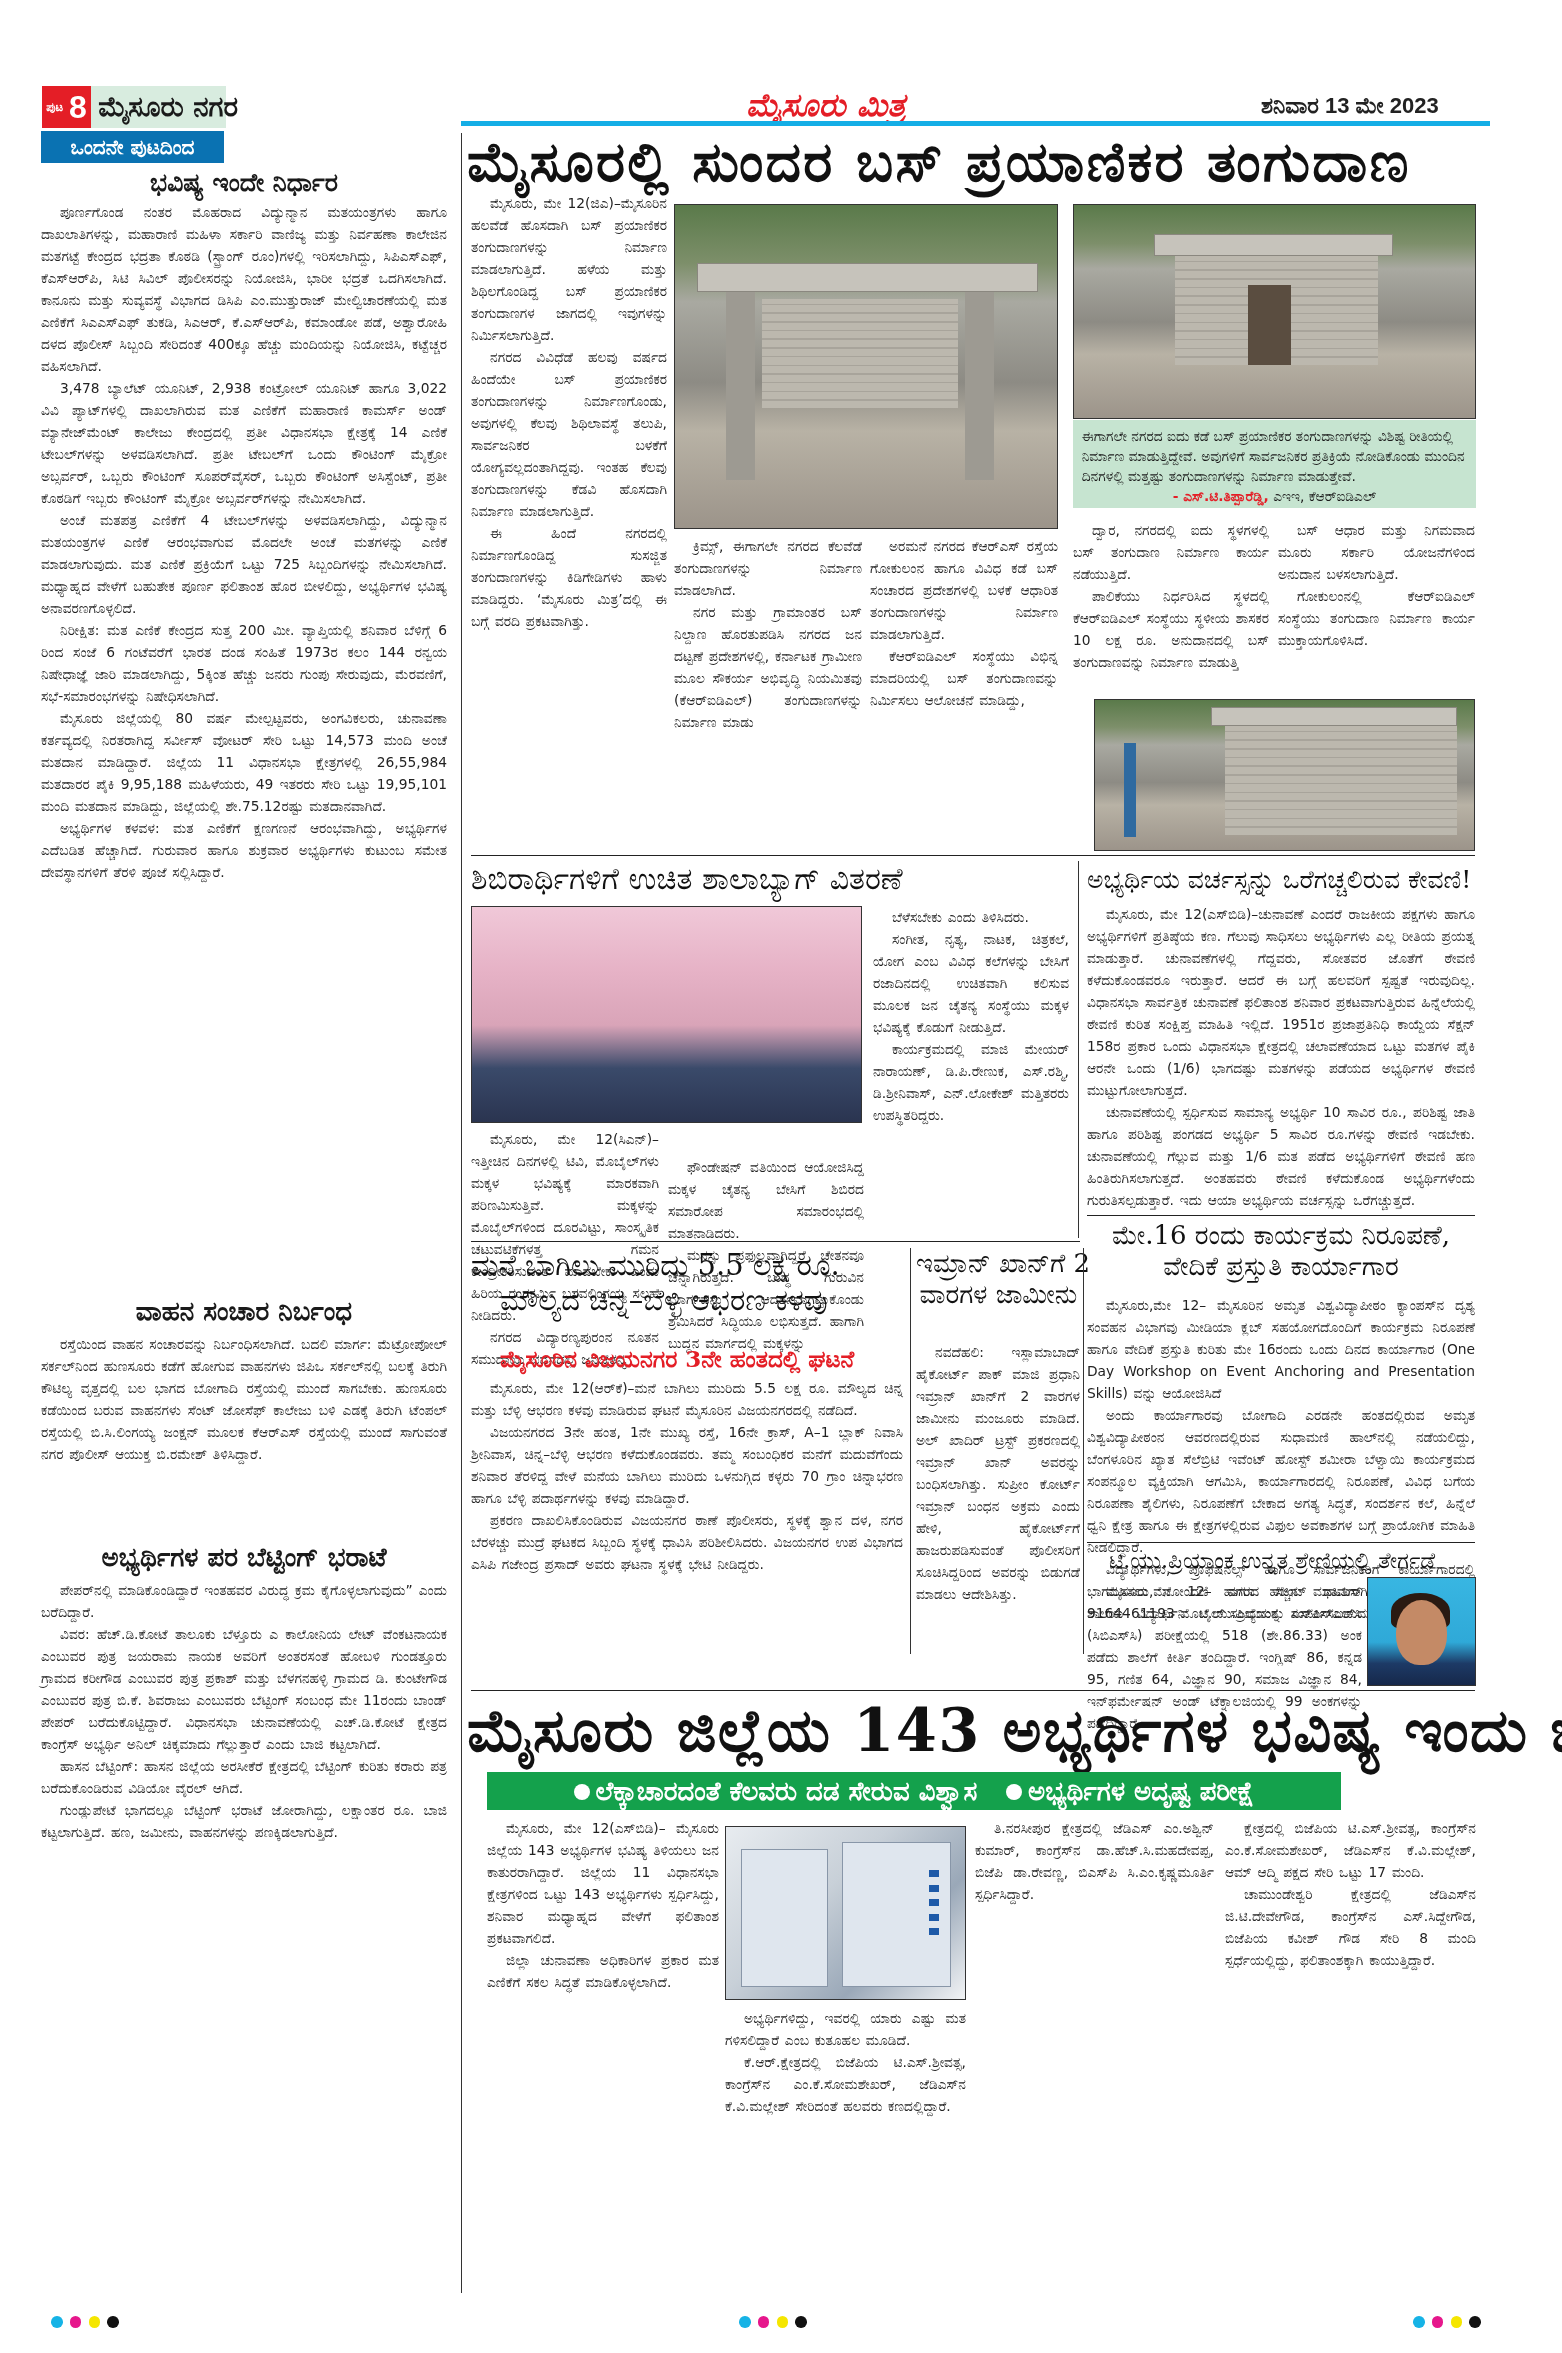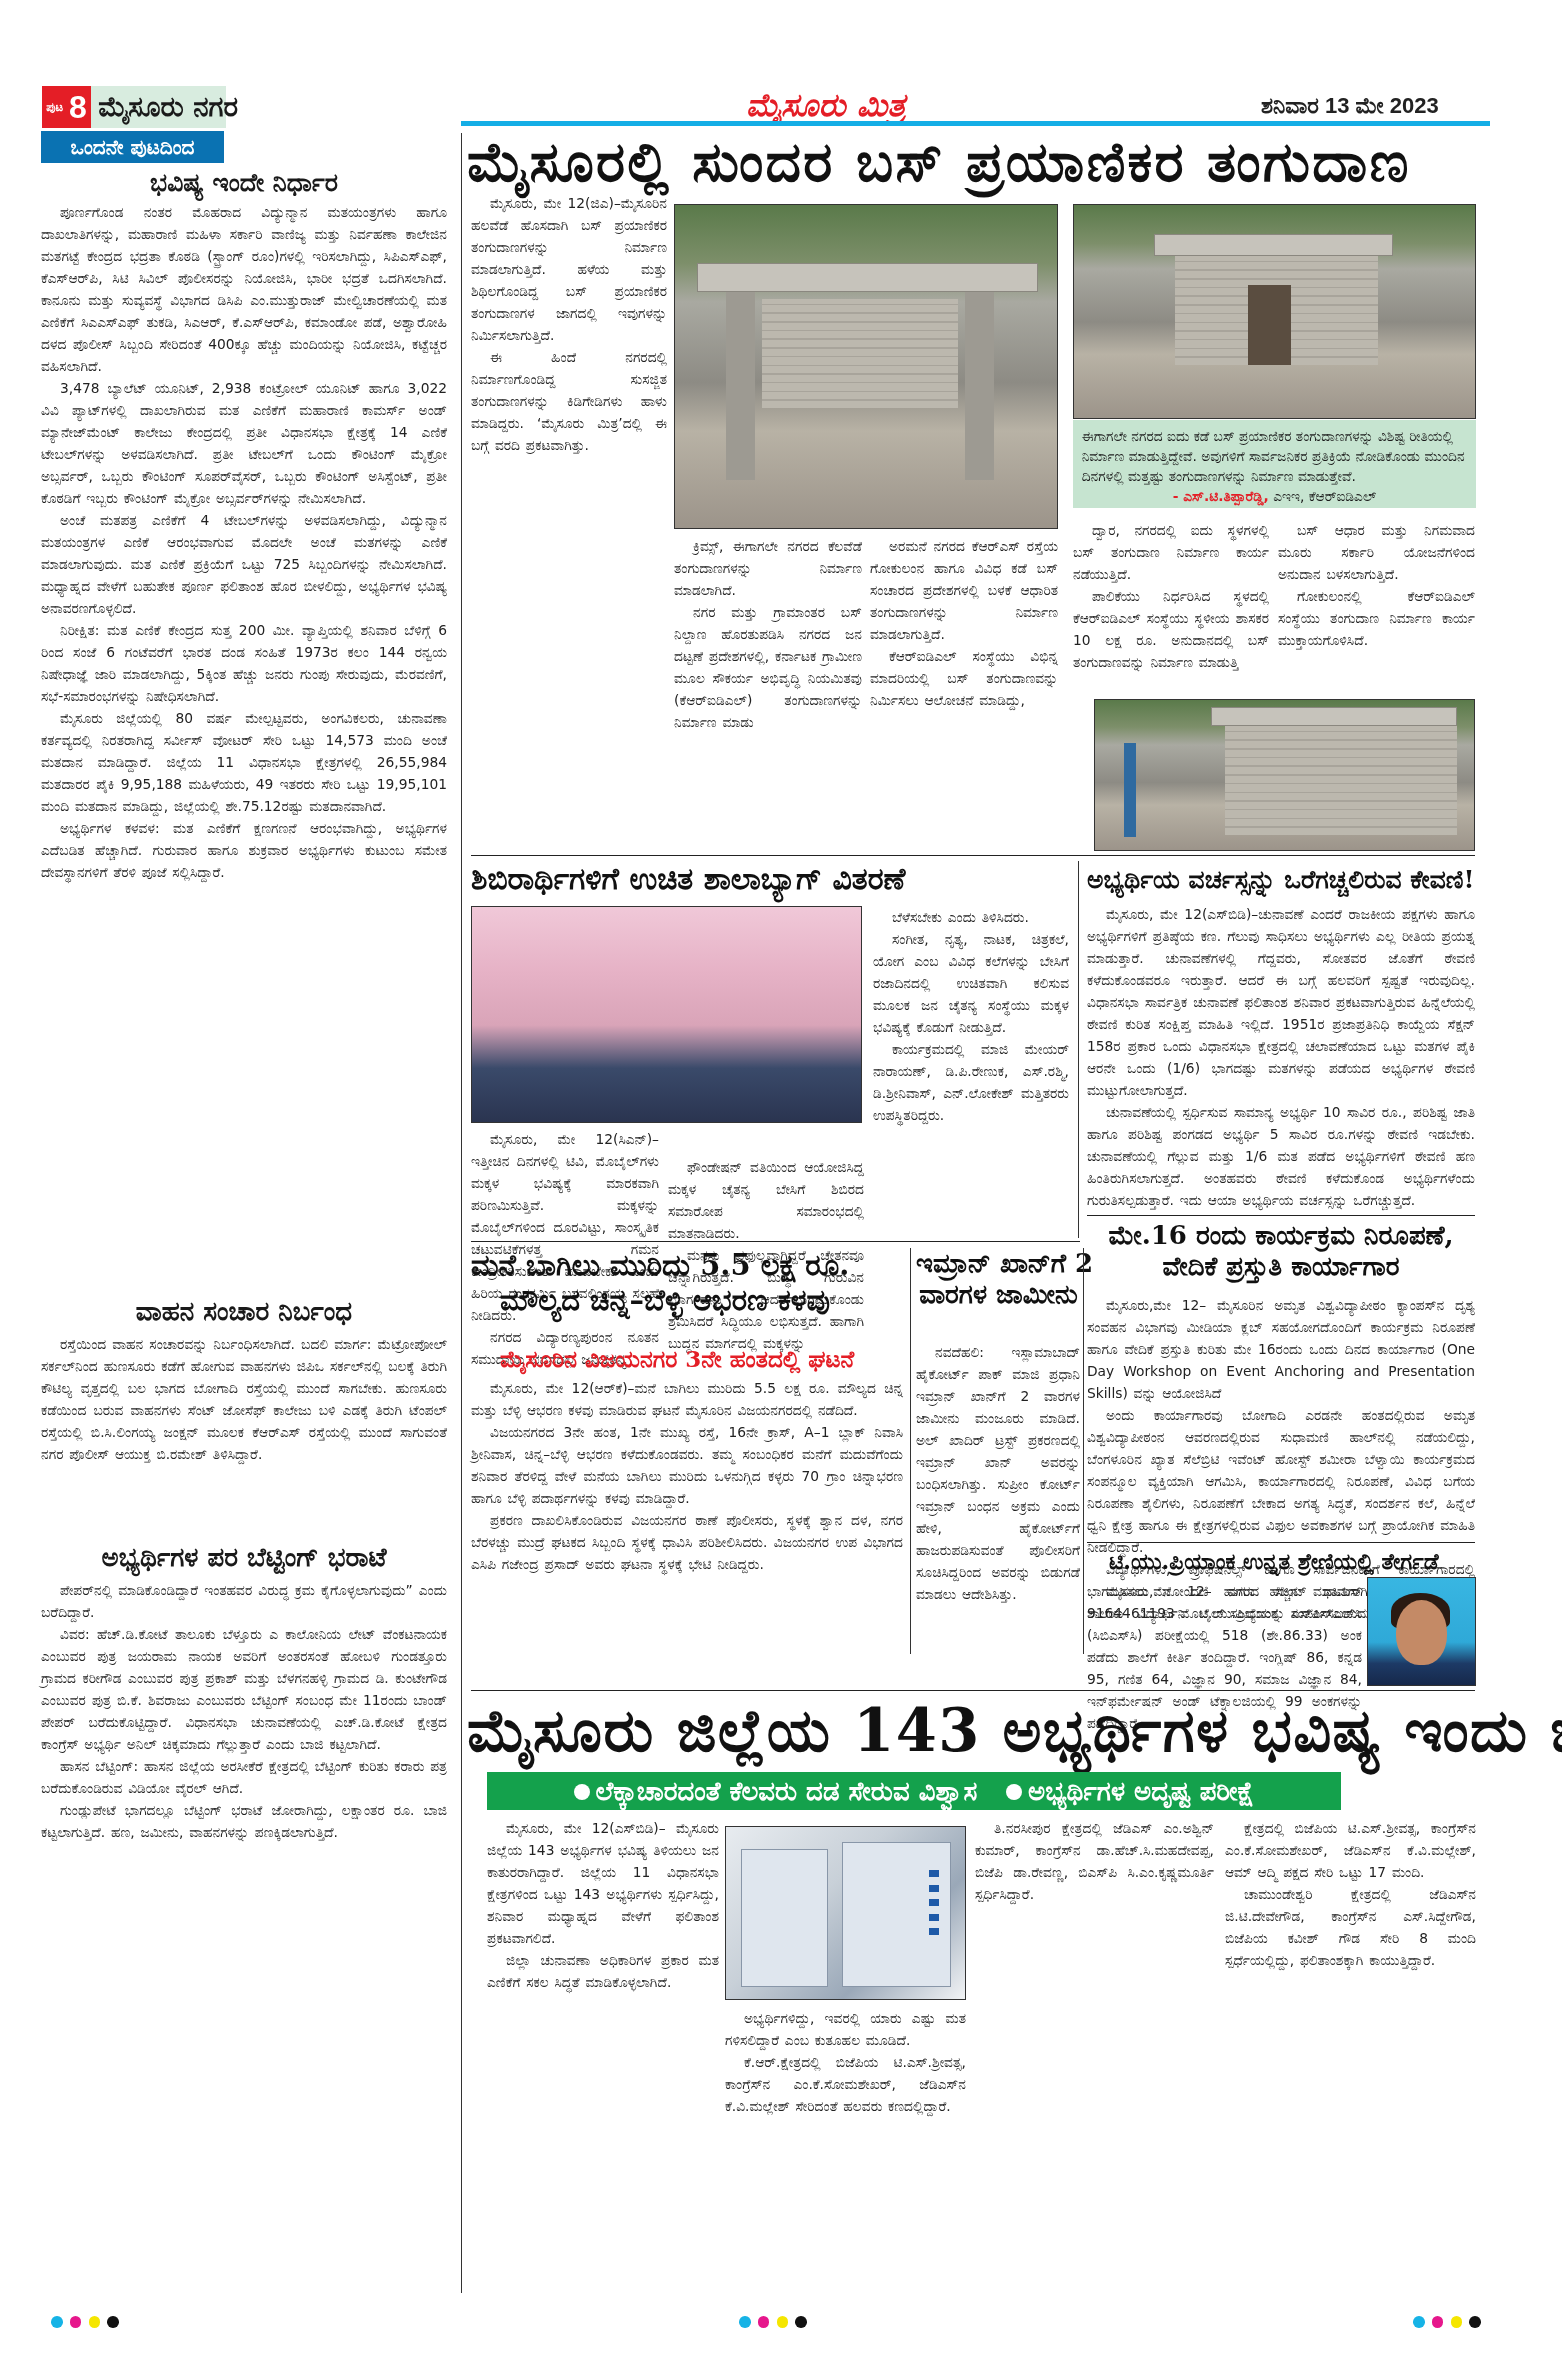--- a/index.html
+++ b/index.html
@@ -32,21 +32,21 @@
   .photo { position: absolute; border: 1.4px solid #333; overflow: hidden; }
   .ph-construct { background: linear-gradient(180deg, #5a7a4a 0%, #7d8f6a 18%, #a9a9a1 30%, #8d8b84 55%, #b8b2a5 70%, #9c948a 100%); }
   .ph-construct .slab { position: absolute; background: #c6c3bb; border: 1.4px solid #8a877f; }
   .ph-construct .pillar { position: absolute; background: #9d9a92; }
   .ph-construct .wall { position: absolute; background: repeating-linear-gradient(0deg, #bcb8ae 0 7.2px, #a8a49b 7.2px 8.7px); }
 
   .caption-box { left: 1073px; top: 420px; width: 403px; height: 88px; background: #c6e4d0; padding: 5.8px 8.7px; font-size: 13.8px; line-height: 20px; color: #1a1a1a; }
   .caption-box .attr { text-align: center; }
   .caption-box .attr .name { color: #e41e26; font-weight: bold; }
 
-  .section-heading { font-size: 32px; font-weight: bold; font-family: "DejaVu Serif", serif; white-space: nowrap; color: #111; }
+  .section-heading { font-size: 32px; font-weight: normal; font-family: "DejaVu Serif", serif; white-space: nowrap; color: #111; }
   .red-sub { color: #e41e26; font-size: 23px; font-weight: bold; font-family: "DejaVu Serif", serif; white-space: nowrap; }
 
   .green-banner { left: 487px; top: 1772px; width: 854px; height: 38px; background: #14a14c; color: #fff; font-size: 26px; font-weight: bold; display: flex; align-items: center; justify-content: center; gap: 29px; white-space: nowrap; }
   .green-banner .bullet { display: inline-block; width: 16px; height: 16px; background: #fff; border-radius: 50%; margin-right: 5.8px; vertical-align: middle; }
 
   .bottom-headline { left: 467px; top: 1696px; width: 1022px; font-size: 59px; font-weight: bold; letter-spacing: 1.4px; font-family: "DejaVu Serif", serif; white-space: nowrap; color: #111; }
 
   .dots { display: flex; gap: 7.2px; }
   .dots span { width: 11.6px; height: 11.6px; border-radius: 50%; display: inline-block; }
 
@@ -97,20 +97,21 @@
     <p>ಹಾಸನ ಬೆಟ್ಟಿಂಗ್: ಹಾಸನ ಜಿಲ್ಲೆಯ ಅರಸೀಕೆರೆ ಕ್ಷೇತ್ರದಲ್ಲಿ ಬೆಟ್ಟಿಂಗ್ ಕುರಿತು ಕರಾರು ಪತ್ರ ಬರೆದುಕೊಂಡಿರುವ ವಿಡಿಯೋ ವೈರಲ್ ಆಗಿದೆ.</p>
     <p>ಗುಂಡ್ಲುಪೇಟೆ ಭಾಗದಲ್ಲೂ ಬೆಟ್ಟಿಂಗ್ ಭರಾಟೆ ಜೋರಾಗಿದ್ದು, ಲಕ್ಷಾಂತರ ರೂ. ಬಾಜಿ ಕಟ್ಟಲಾಗುತ್ತಿದೆ. ಹಣ, ಜಮೀನು, ವಾಹನಗಳನ್ನು ಪಣಕ್ಕಿಡಲಾಗುತ್ತಿದೆ.</p>
   </div>
 </div>
 <div class="col-rule" style="left:461px; top:133px; height:2160px;"></div>
 
 <div class="abs main-headline">ಮೈಸೂರಲ್ಲಿ ಸುಂದರ ಬಸ್ ಪ್ರಯಾಣಿಕರ ತಂಗುದಾಣ</div>
 
 <div class="abs body-text" style="left:471px; top:192px; width:196px;">
   <p>ಮೈಸೂರು, ಮೇ 12(ಜಿಎ)–ಮೈಸೂರಿನ ಹಲವೆಡೆ ಹೊಸದಾಗಿ ಬಸ್ ಪ್ರಯಾಣಿಕರ ತಂಗುದಾಣಗಳನ್ನು ನಿರ್ಮಾಣ ಮಾಡಲಾಗುತ್ತಿದೆ. ಹಳೆಯ ಮತ್ತು ಶಿಥಿಲಗೊಂಡಿದ್ದ ಬಸ್ ಪ್ರಯಾಣಿಕರ ತಂಗುದಾಣಗಳ ಜಾಗದಲ್ಲಿ ಇವುಗಳನ್ನು ನಿರ್ಮಿಸಲಾಗುತ್ತಿದೆ.</p>
+  <p>ನಗರದ ವಿವಿಧೆಡೆ ಹಲವು ವರ್ಷದ ಹಿಂದೆಯೇ ಬಸ್ ಪ್ರಯಾಣಿಕರ ತಂಗುದಾಣಗಳನ್ನು ನಿರ್ಮಾಣಗೊಂಡು, ಅವುಗಳಲ್ಲಿ ಕೆಲವು ಶಿಥಿಲಾವಸ್ಥೆ ತಲುಪಿ, ಸಾರ್ವಜನಿಕರ ಬಳಕೆಗೆ ಯೋಗ್ಯವಲ್ಲದಂತಾಗಿದ್ದವು. ಇಂತಹ ಕೆಲವು ತಂಗುದಾಣಗಳನ್ನು ಕೆಡವಿ ಹೊಸದಾಗಿ ನಿರ್ಮಾಣ ಮಾಡಲಾಗುತ್ತಿದೆ.</p>
   <p>ಈ ಹಿಂದೆ ನಗರದಲ್ಲಿ ನಿರ್ಮಾಣಗೊಂಡಿದ್ದ ಸುಸಜ್ಜಿತ ತಂಗುದಾಣಗಳನ್ನು ಕಿಡಿಗೇಡಿಗಳು ಹಾಳು ಮಾಡಿದ್ದರು. ‘ಮೈಸೂರು ಮಿತ್ರ’ದಲ್ಲಿ ಈ ಬಗ್ಗೆ ವರದಿ ಪ್ರಕಟವಾಗಿತ್ತು.</p>
 </div>
 
 <div class="photo ph-construct" style="left:674px; top:204px; width:384px; height:325px;">
   <div class="slab" style="left:22px; top:58px; width:341px; height:29px;"></div>
   <div class="pillar" style="left:51px; top:87px; width:29px; height:188px;"></div>
   <div class="pillar" style="left:290px; top:87px; width:29px; height:188px;"></div>
   <div class="wall" style="left:87px; top:94px; width:196px; height:109px;"></div>
 </div>
 <div class="photo ph-construct" style="left:1073px; top:204px; width:403px; height:215px;">

